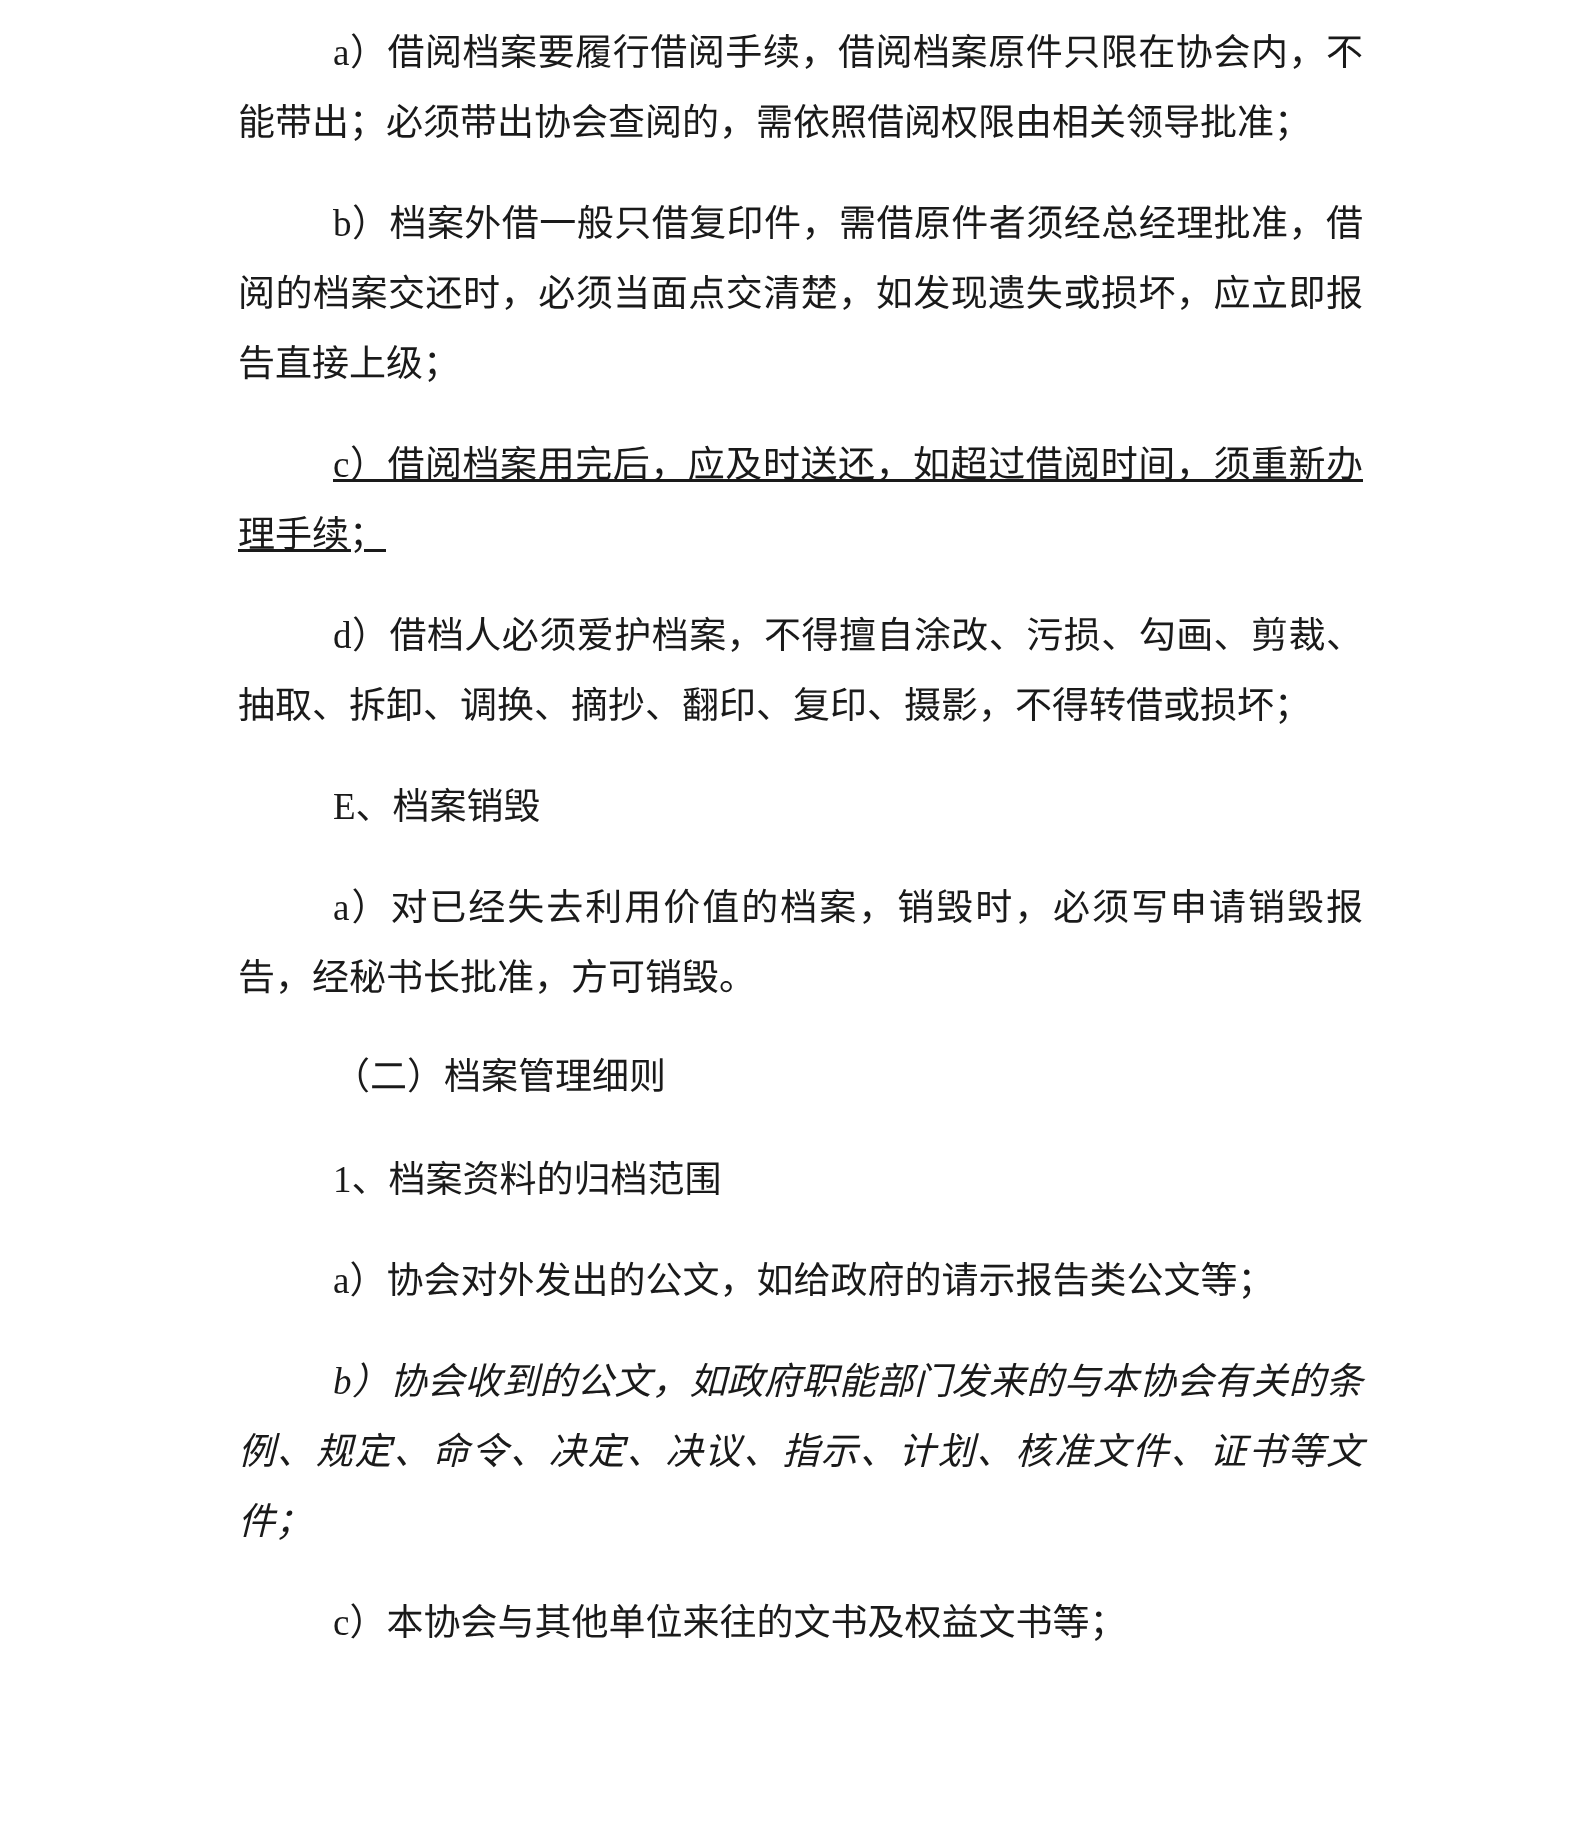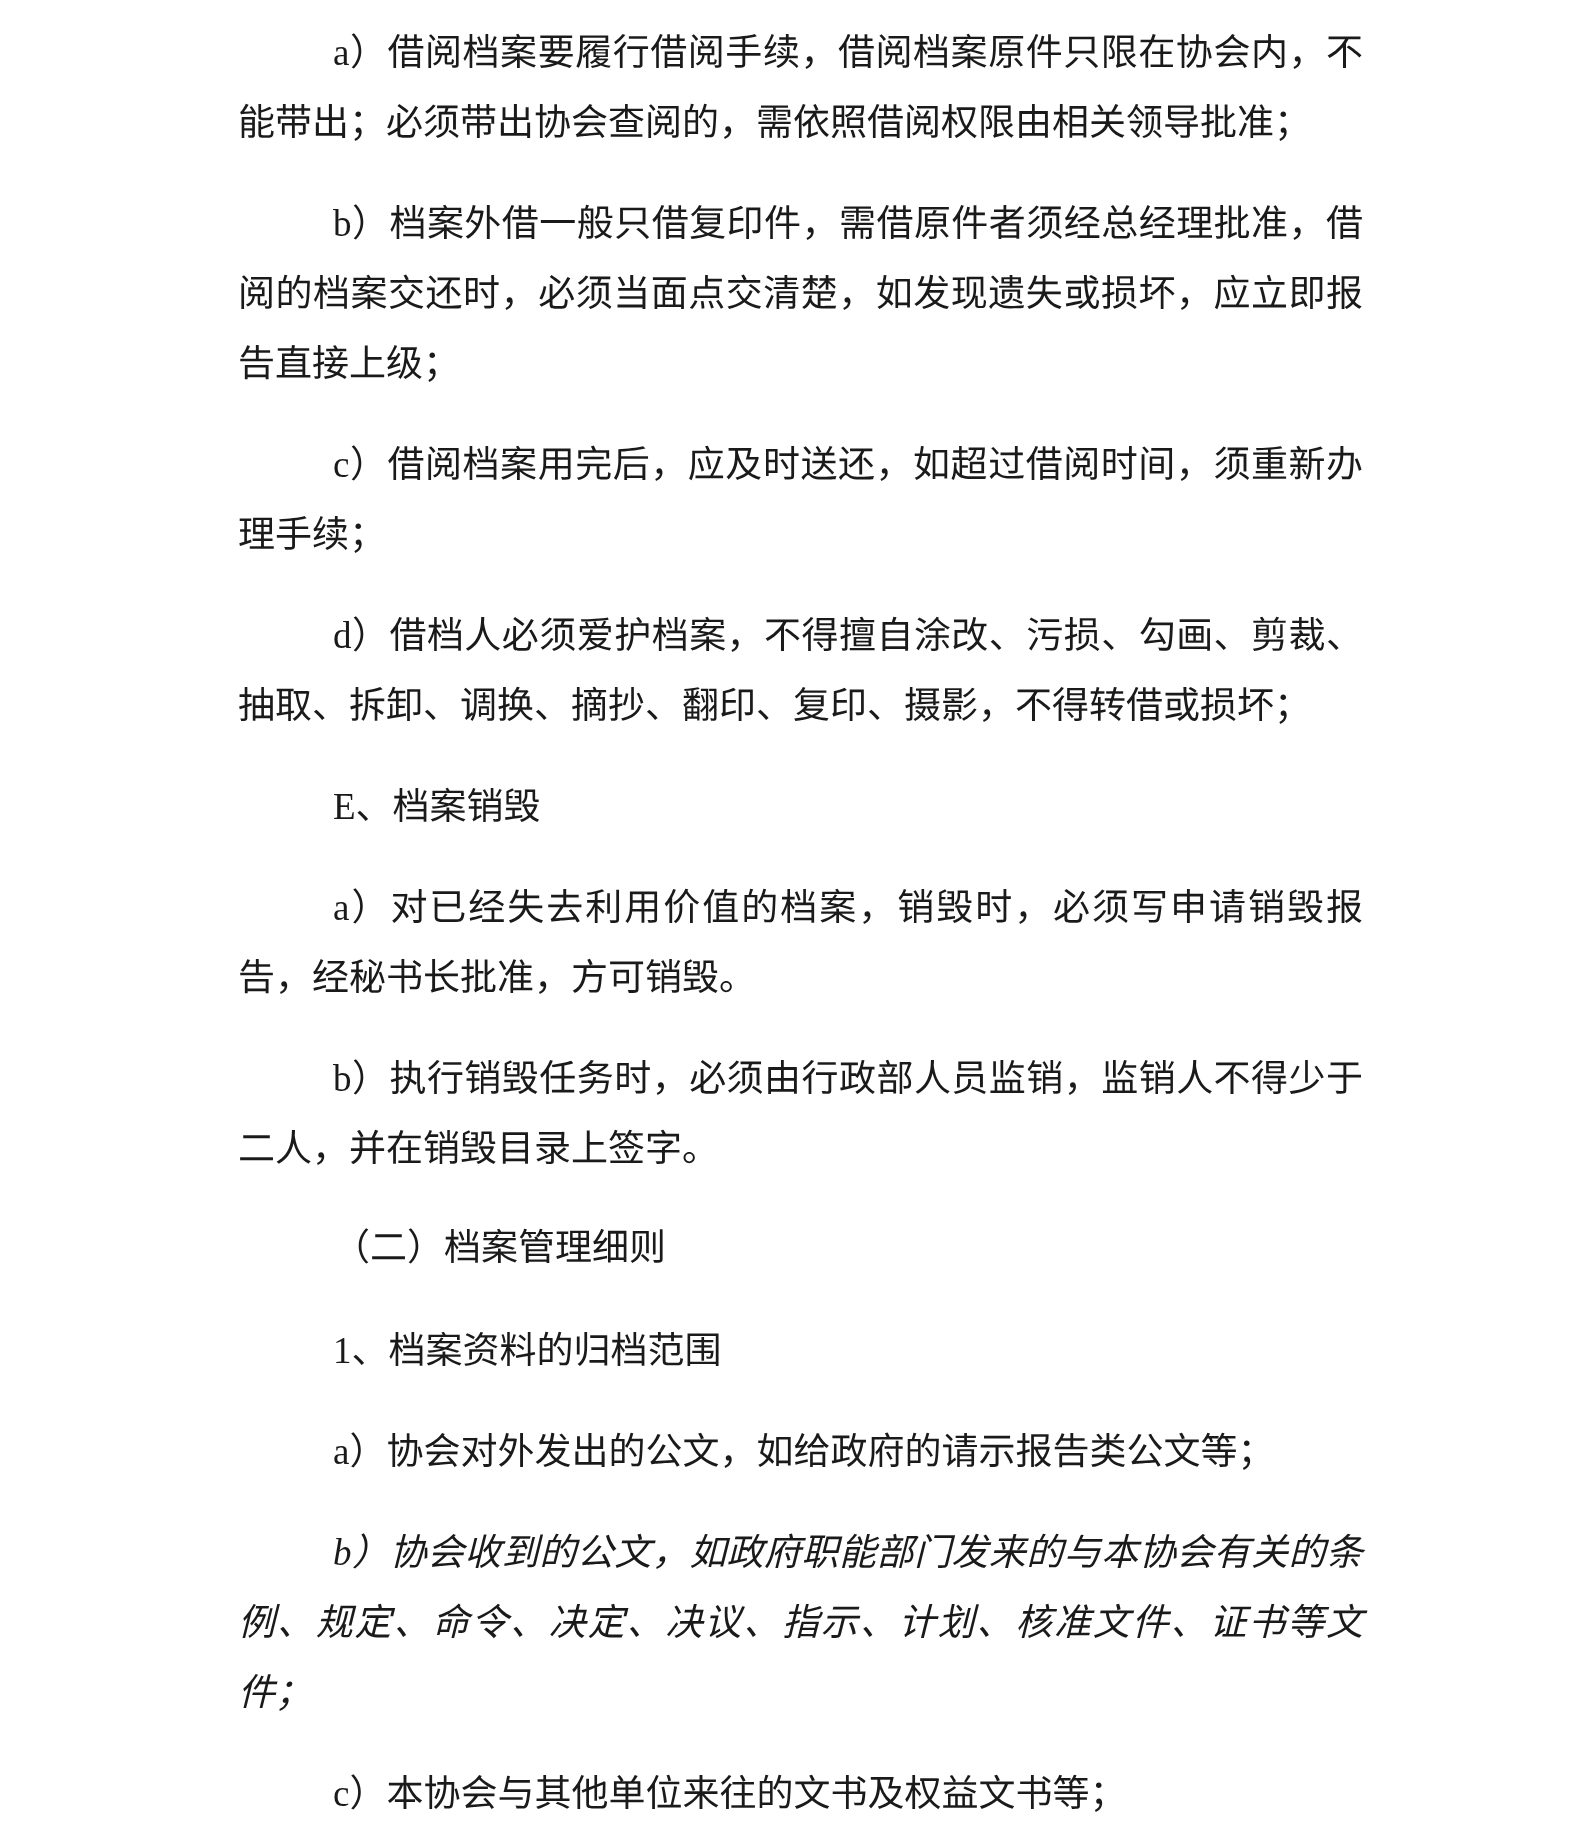--- a/index.html
+++ b/index.html
@@ -31,23 +31,22 @@
     word-break: normal;
     letter-spacing: 0;
   }
 </style>
 </head>
 <body style="background: rgb(255, 255, 255);">
 
 <div class="doc-page">
   <p class="para" style="color: rgb(26, 26, 26);">a）借阅档案要履行借阅手续，借阅档案原件只限在协会内，不能带出；必须带出协会查阅的，需依照借阅权限由相关领导批准；</p>
   <p class="para" style="color: rgb(26, 26, 26);">b）档案外借一般只借复印件，需借原件者须经总经理批准，借阅的档案交还时，必须当面点交清楚，如发现遗失或损坏，应立即报告直接上级；</p>
-  <p class="para" style="color: rgb(26, 26, 26);">c）借阅档案用完后，应及时送还，如超过借阅时间，须重新办理手续；</p>
+  <p class="para" style="color: rgb(26, 26, 26); text-decoration: underline;">c）借阅档案用完后，应及时送还，如超过借阅时间，须重新办理手续；</p>
   <p class="para" style="color: rgb(26, 26, 26);">d）借档人必须爱护档案，不得擅自涂改、污损、勾画、剪裁、抽取、拆卸、调换、摘抄、翻印、复印、摄影，不得转借或损坏；</p>
   <p class="para" style="color: rgb(26, 26, 26);">E、档案销毁</p>
   <p class="para" style="color: rgb(26, 26, 26);">a）对已经失去利用价值的档案，销毁时，必须写申请销毁报告，经秘书长批准，方可销毁。</p>
-  <p class="para" style="color: rgb(26, 26, 26);">b）执行销毁任务时，必须由行政部人员监销，监销人不得少于二人，并在销毁目录上签字。</p>
   <p class="para" style="color: rgb(26, 26, 26); font-family: Liberation Mono, monospace;">（二）档案管理细则</p>
   <p class="para" style="color: rgb(26, 26, 26);">1、档案资料的归档范围</p>
   <p class="para" style="color: rgb(26, 26, 26);">a）协会对外发出的公文，如给政府的请示报告类公文等；</p>
   <p class="para" style="color: rgb(26, 26, 26); font-style: italic;">b）协会收到的公文，如政府职能部门发来的与本协会有关的条例、规定、命令、决定、决议、指示、计划、核准文件、证书等文件；</p>
   <p class="para" style="color: rgb(26, 26, 26);">c）本协会与其他单位来往的文书及权益文书等；</p>
 </div>
 
 </body></html>

